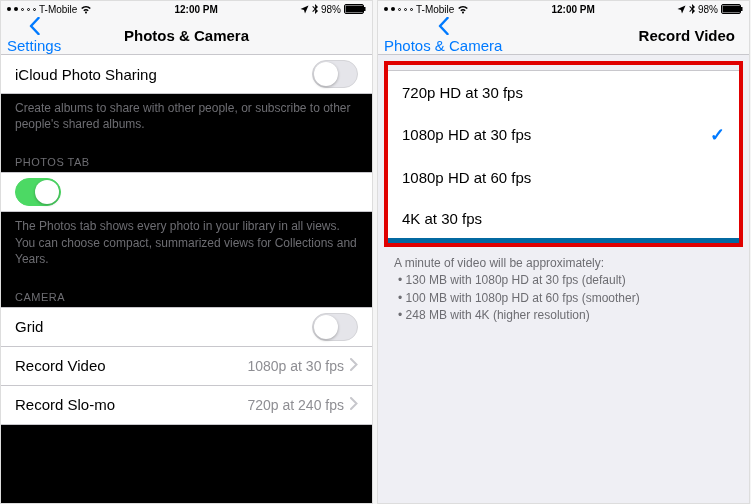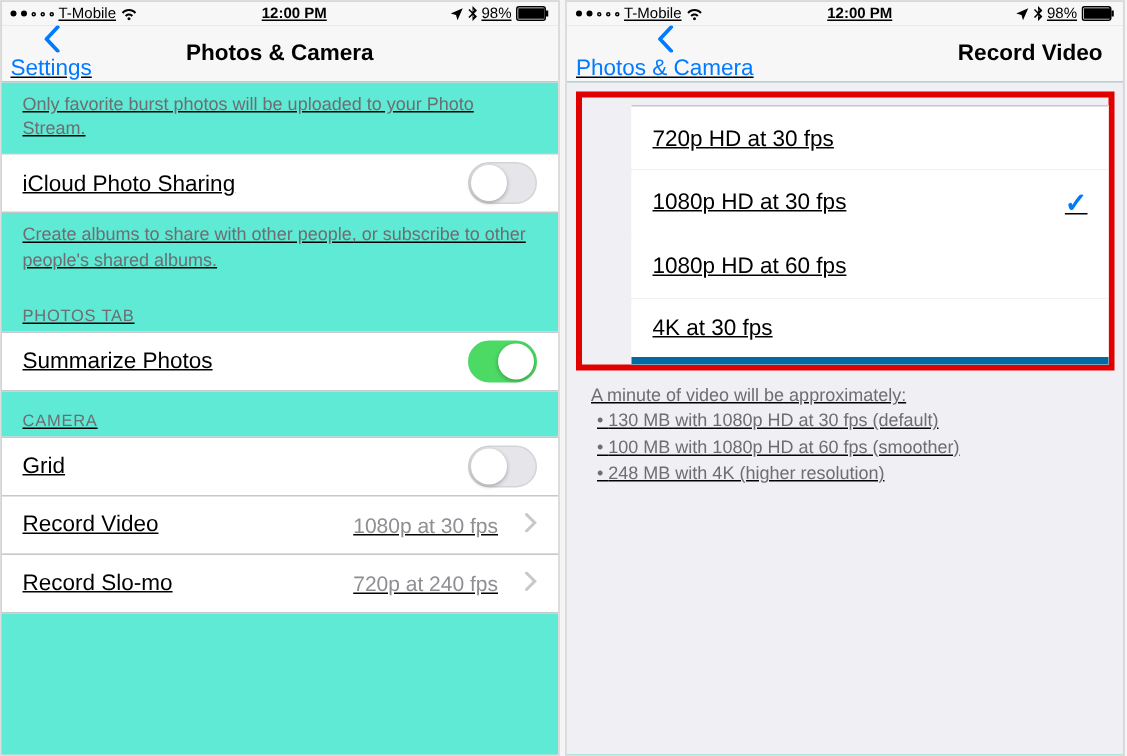--- a/index.html
+++ b/index.html
@@ -8,26 +8,25 @@
     background: #f5f5f5;
     width: 751px;
     height: 504px;
     display: flex;
     gap: 4px;
     overflow: hidden;
   }
   .screen {
     width: 373px;
     height: 504px;
-    background: #5eead4;
+    background: #000000;
     display: flex;
     flex-direction: column;
     border: 1px solid #ddd;
     overflow: hidden;
-    text-decoration: underline;
   }
   .status-bar {
     height: 16px;
     background: #f7f7f8;
     display: flex;
     align-items: center;
     justify-content: space-between;
     padding: 0 6px;
     font-size: 10px;
     color: #000;
@@ -80,21 +79,21 @@
     min-height: 40px;
     display: flex;
     align-items: center;
     justify-content: space-between;
     padding: 0 14px;
     font-size: 15px;
     color: #000;
     margin-top: -1px;
   }
   .cell + .cell { border-top: 1px solid #c8c7cc; }
-  .cell .right { display: flex; align-items: center; gap: 18px; color: #8e8e93; font-size: 14px;}
+  .cell .right { display: flex; align-items: center; gap: 6px; color: #8e8e93; font-size: 14px;}
   .chevron { color: #c7c7cc; }
   .toggle {
     width: 46px; height: 28px; border-radius: 14px;
     position: relative;
     background: #e5e5ea;
     border: 1px solid #d4d4d8;
   }
   .toggle.on { background: #4cd964; border-color:#4cd964;}
   .toggle .knob {
     position: absolute; top: 1px; width: 24px; height: 24px;
@@ -174,41 +173,40 @@
     <div class="nav-back">
       <svg width="11" height="18" viewBox="0 0 11 18">
           <path d="M9.5 1L2 9l7.5 8" stroke="#007aff" stroke-width="2.5" fill="none" stroke-linecap="round" stroke-linejoin="round"></path>
         </svg>
       <span>Settings</span>
     </div>
     <div class="nav-title">Photos &amp; Camera</div>
   </div>
 
   <div class="content">
-    <div class="footer-note">Only favorite burst photos will be uploaded to your Photo Stream.</div>
 
     <div class="group">
       <div class="cell">
         <span>iCloud Photo Sharing</span>
         <div class="toggle off">
             <div class="knob"></div>
           </div>
       </div>
     </div>
     <div class="footer-note">Create albums to share with other people, or subscribe to other people's shared albums.</div>
 
     <div class="section-header">PHOTOS TAB</div>
     <div class="group">
       <div class="cell">
-        <span>Summarize Photos</span>
         <div class="toggle on">
             <div class="knob"></div>
           </div>
       </div>
     </div>
+    <div class="footer-note">The Photos tab shows every photo in your library in all views. You can choose compact, summarized views for Collections and Years.</div>
 
     <div class="section-header">CAMERA</div>
     <div class="group">
       <div class="cell">
         <span>Grid</span>
         <div class="toggle off">
             <div class="knob"></div>
           </div>
       </div>
       <div class="cell">
@@ -276,21 +274,21 @@
       <svg width="11" height="18" viewBox="0 0 11 18">
           <path d="M9.5 1L2 9l7.5 8" stroke="#007aff" stroke-width="2.5" fill="none" stroke-linecap="round" stroke-linejoin="round"></path>
         </svg>
       <span>Photos &amp; Camera</span>
     </div>
     <div class="nav-title" style="left:auto; right:14px; transform:none;">Record Video</div>
   </div>
 
   <div class="screen-right-bg">
     <div class="highlight-box">
-      <div class="option-list group" style="background:#fff;margin-left:33px;">
+      <div class="option-list group" style="background:#fff;">
         <div class="cell">
           <span>720p HD at 30 fps</span>
           <span></span>
         </div>
         <div class="cell">
           <span>1080p HD at 30 fps</span>
           <span class="check">✓</span>
         </div>
         <div class="cell">
           <span>1080p HD at 60 fps</span>

